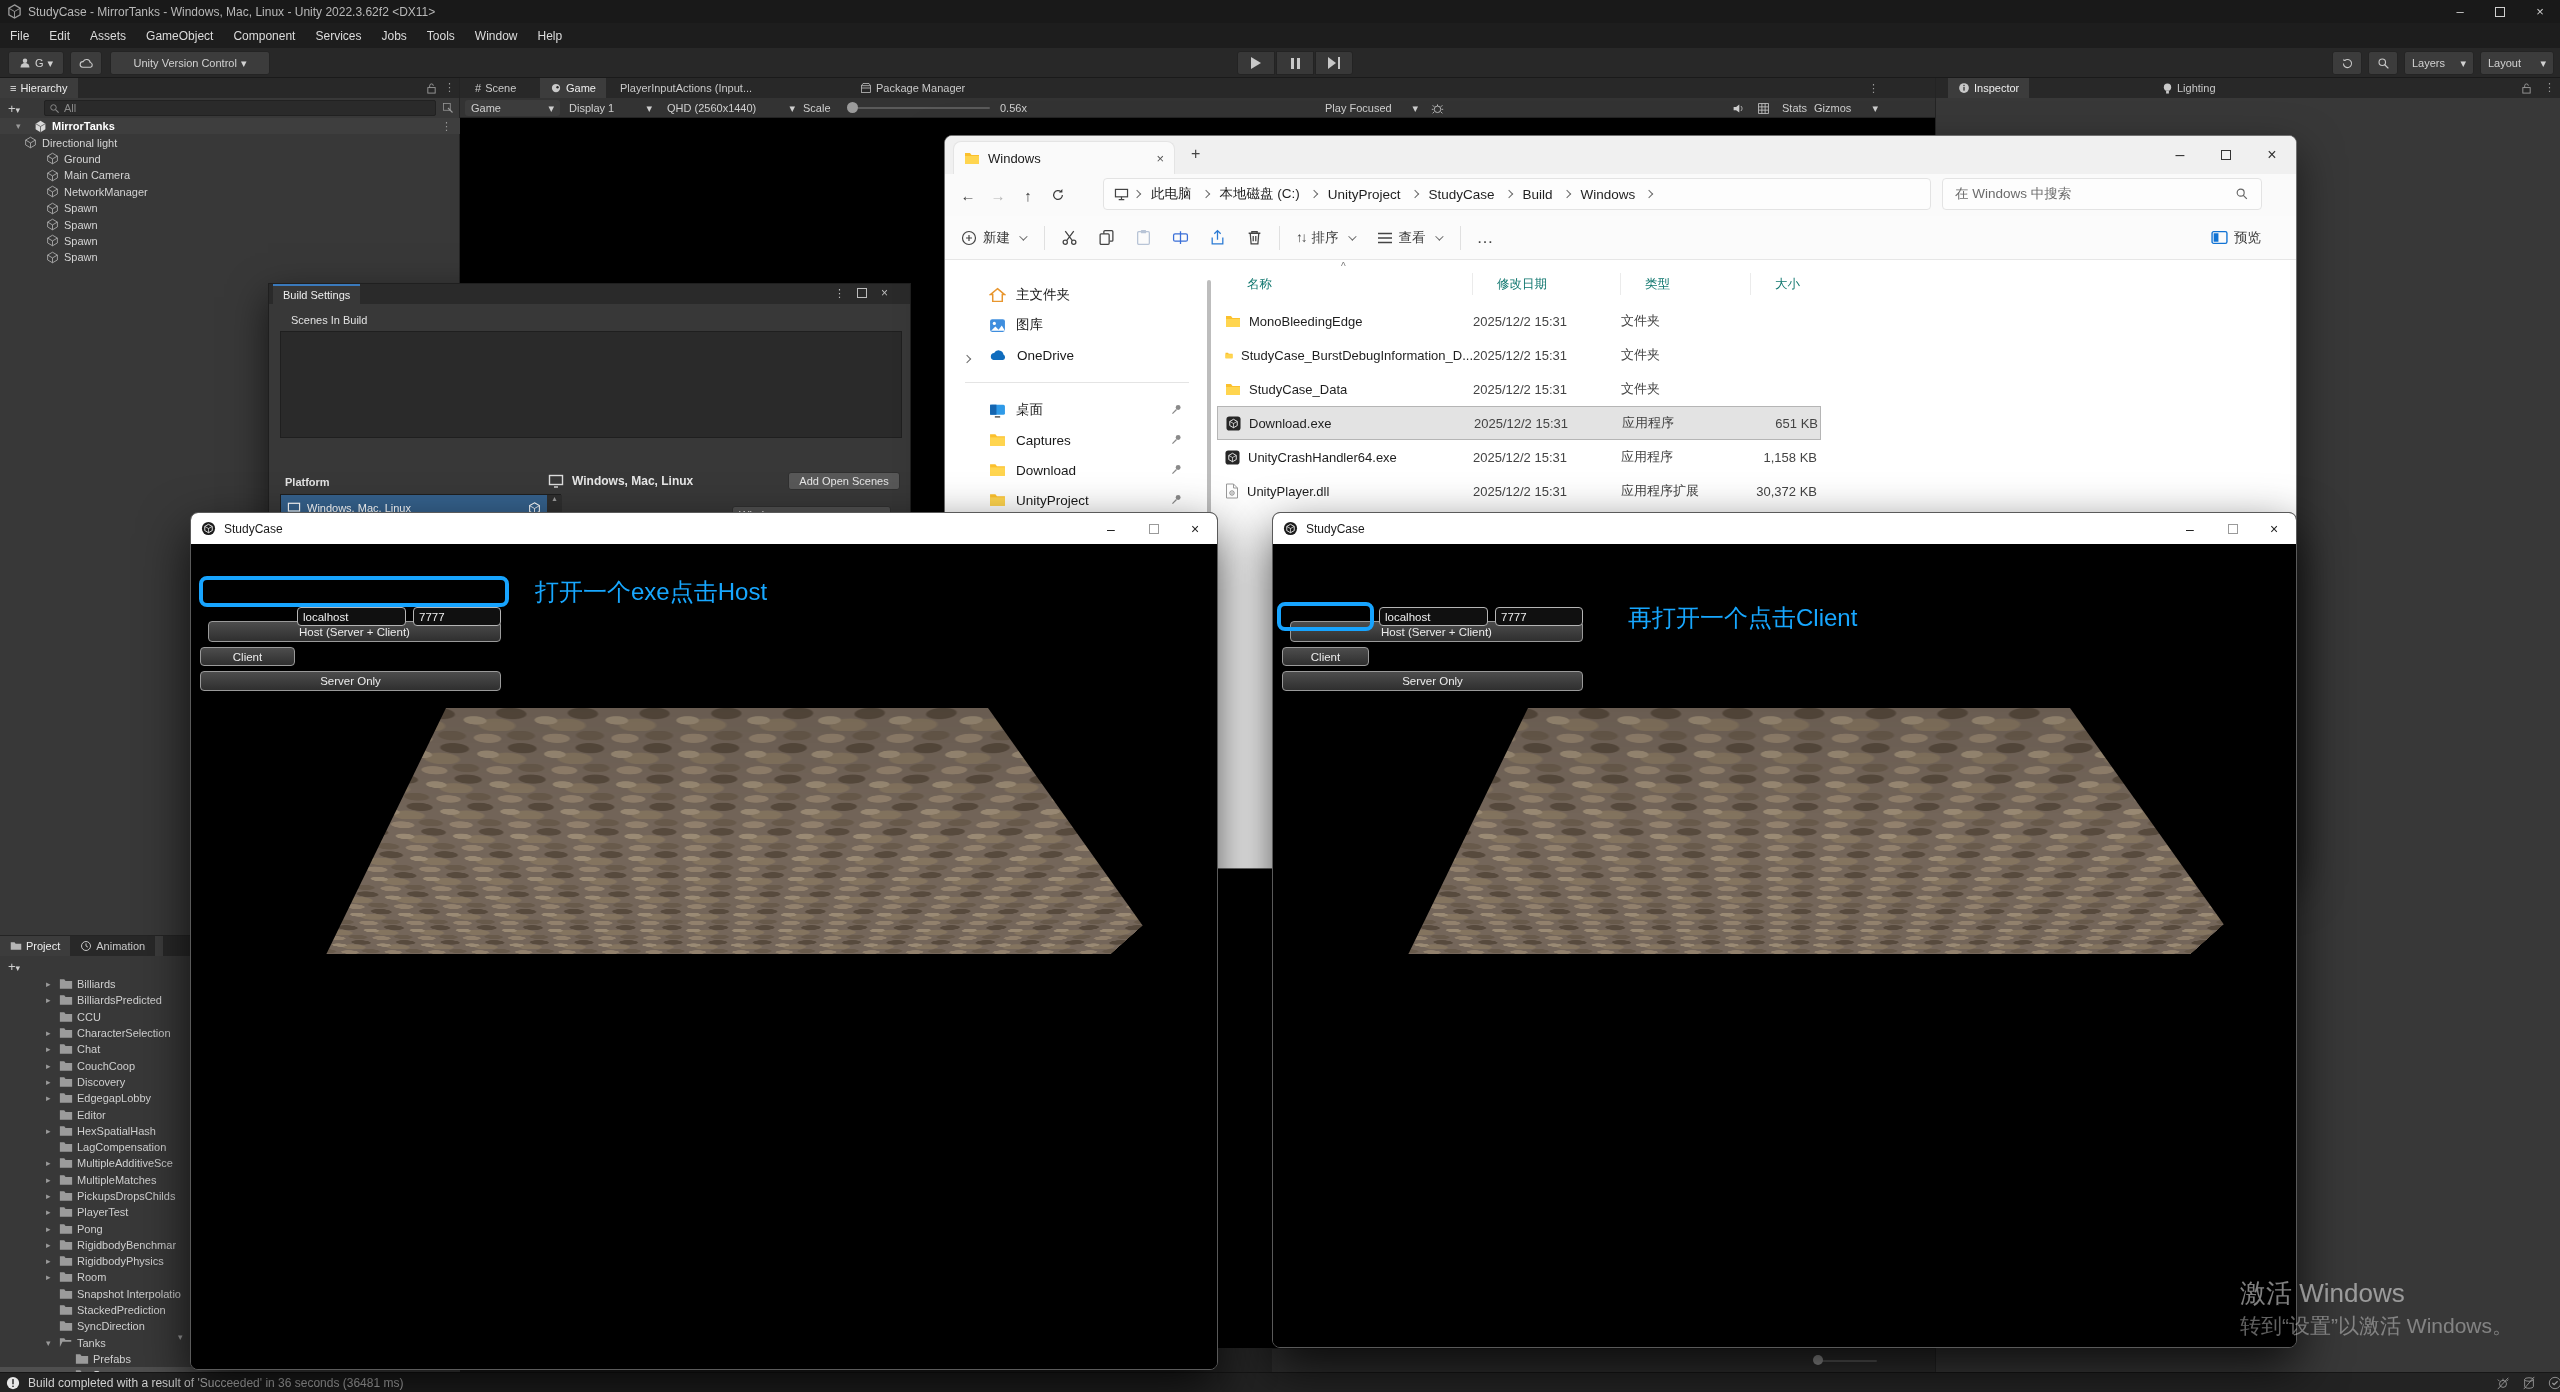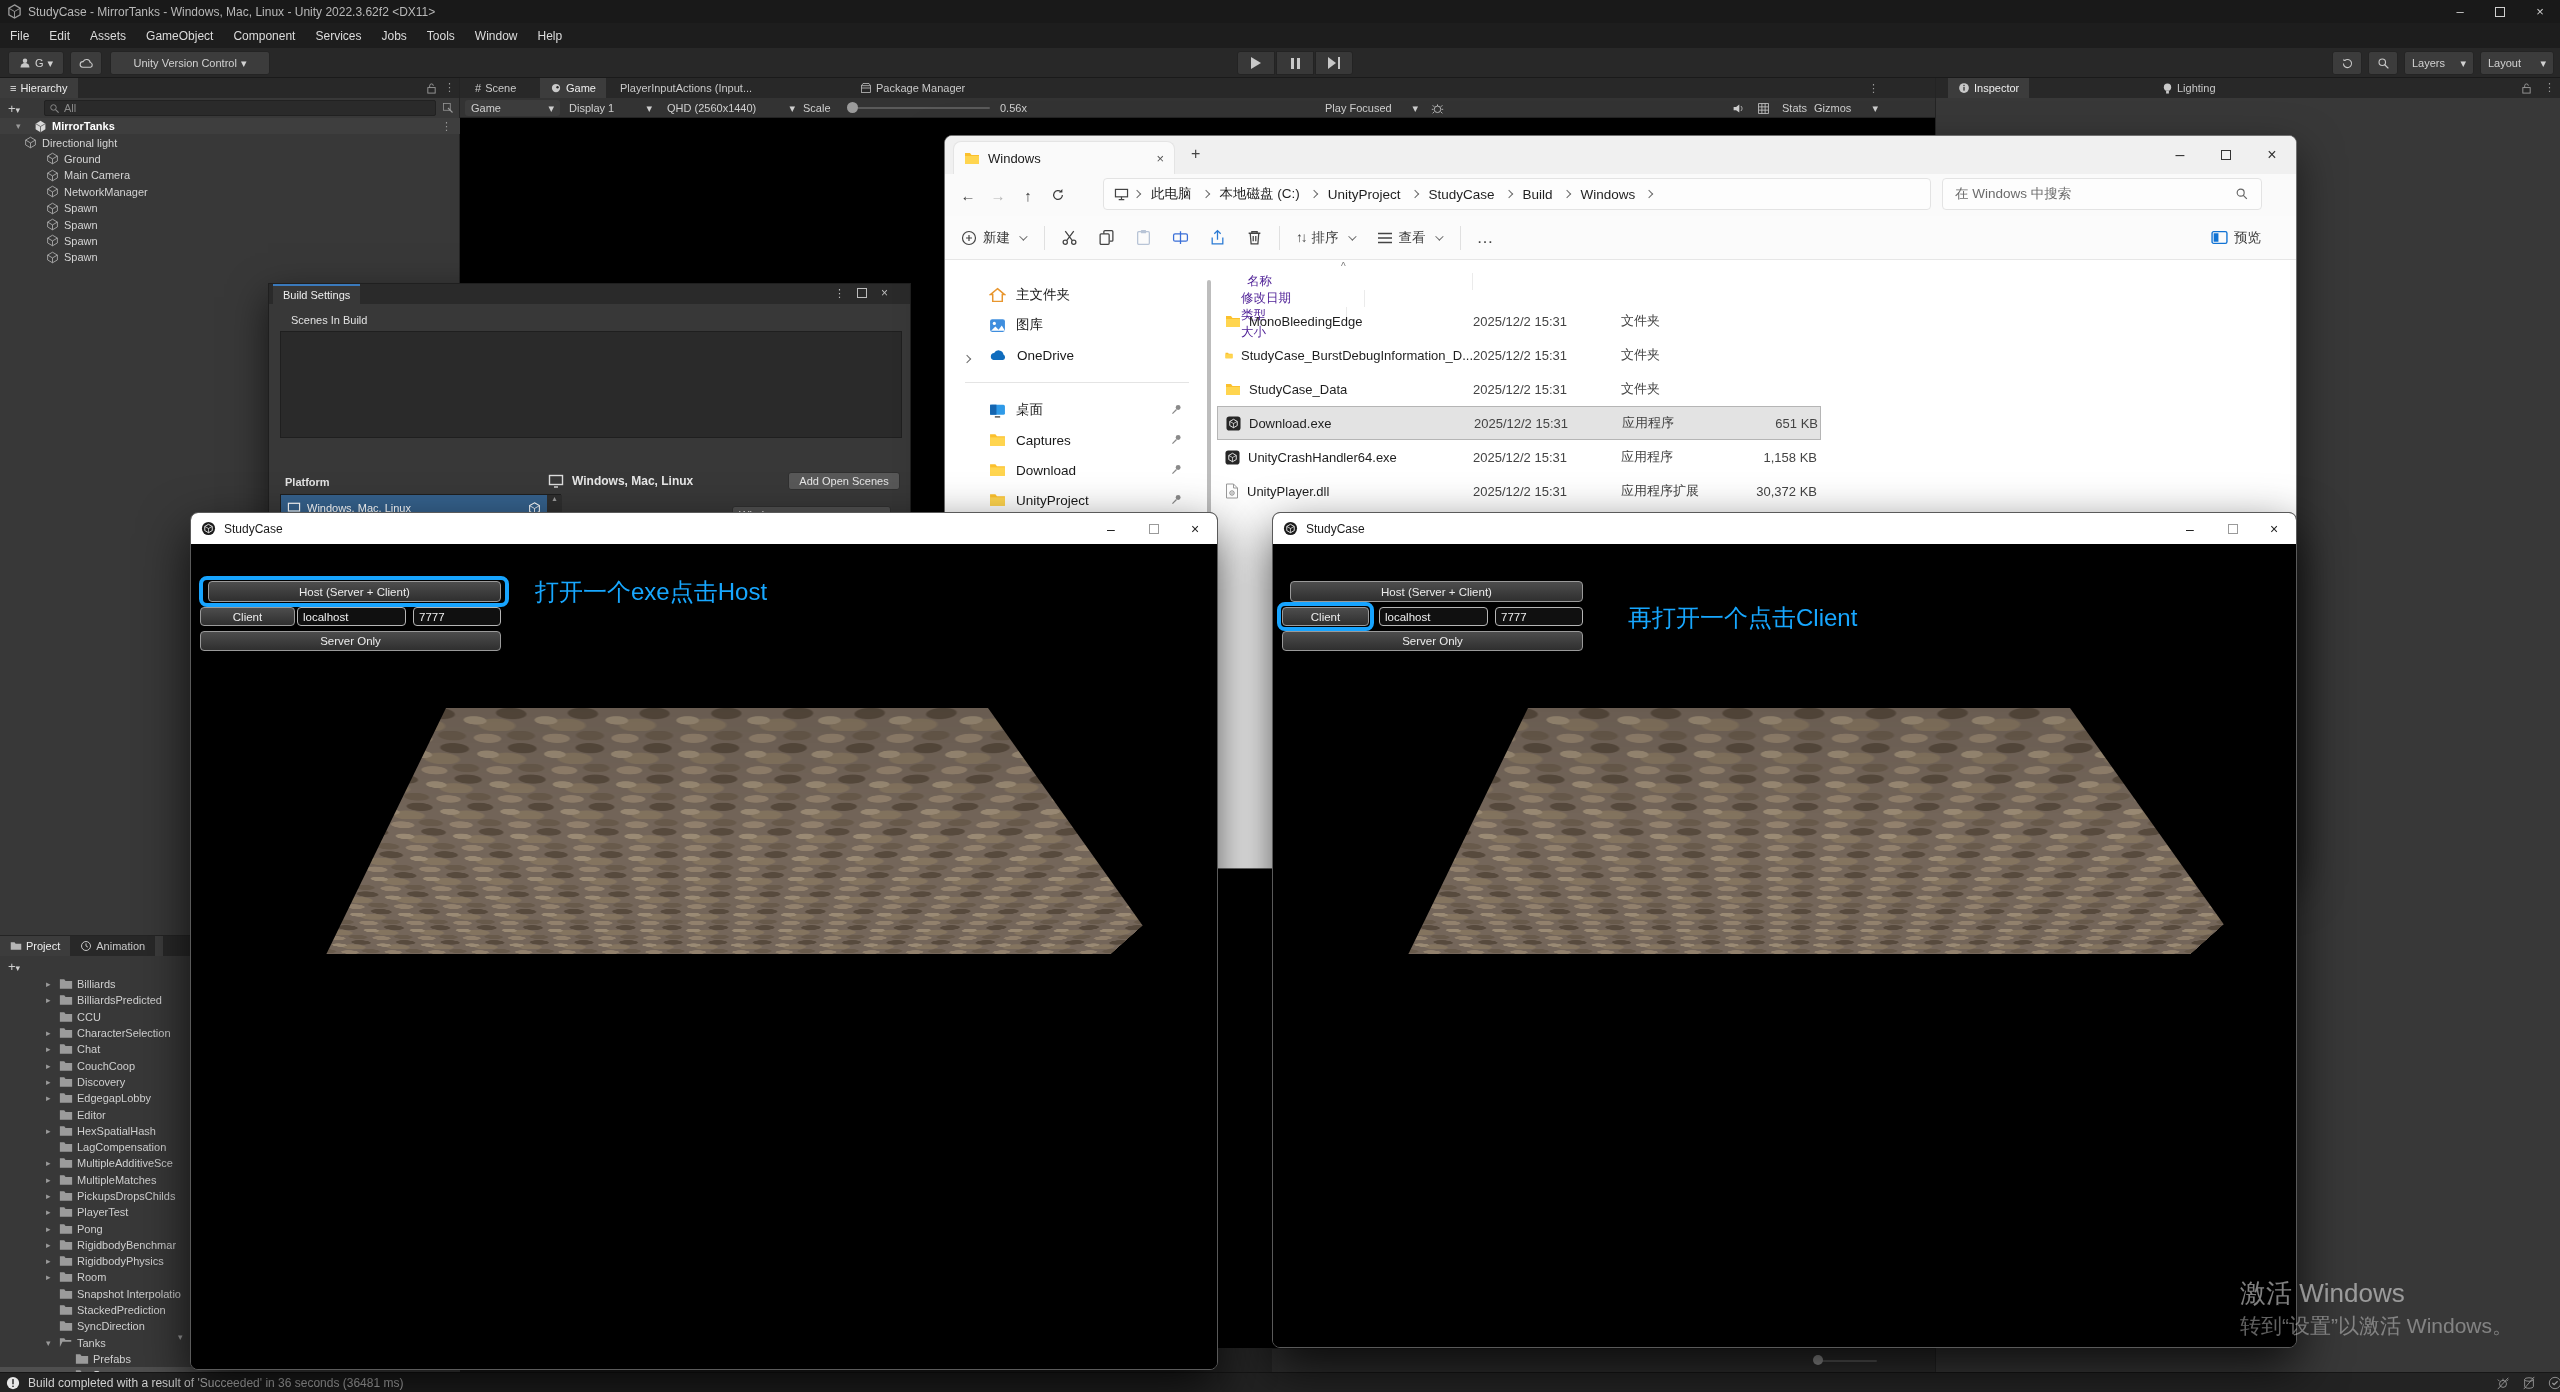--- a/index.html
+++ b/index.html
@@ -72,35 +72,35 @@
   .cv{display:inline-block;width:6px;height:6px;border-right:1.4px solid #6a6a6a;border-bottom:1.4px solid #6a6a6a;transform:rotate(-45deg);margin:0 3px;}
   .cvd{transform:rotate(45deg) translateY(-2px);}
   .searchbox{position:absolute;left:997px;top:4px;width:320px;height:32px;background:#fdfdfd;border:1px solid #e3e3e3;border-radius:4px;display:flex;align-items:center;font-size:13.5px;color:#6b6b6b;padding:0 12px;justify-content:space-between;}
   .ex-cmdbar{position:absolute;left:0;top:80px;right:0;height:44px;background:#fbfbfb;border-bottom:1px solid #e6e6e6;display:flex;align-items:center;color:#3a3a3a;font-size:13.5px;}
   .cmditem{display:flex;align-items:center;gap:6px;padding:0 10px;}
   .csep{width:1px;height:24px;background:#e0e0e0;margin:0 6px;}
   .ex-nav{position:absolute;left:0;top:124px;width:264px;bottom:0;background:#ffffff;font-size:13.5px;color:#191919;}
   .nitem{height:30px;display:flex;align-items:center;gap:10px;padding-left:44px;position:relative;}
   .npin{position:absolute;right:26px;top:8px;}
   .ex-files{position:absolute;left:272px;top:124px;right:0;bottom:0;background:#fff;}
-  .fhead{position:absolute;left:0;top:13px;right:0;height:22px;display:flex;font-size:12.5px;color:#4c1d95;flex-direction:column;}
+  .fhead{position:absolute;left:0;top:13px;right:0;height:22px;display:flex;font-size:12.5px;color:#0f766e;}
   .fh{border-right:1px solid #ebebeb;padding-left:24px;display:flex;align-items:center;}
   .frow{position:absolute;left:0;width:604px;height:34px;display:flex;align-items:center;font-size:13px;color:#1e1e1e;}
   .frow .c-name{width:256px;display:flex;align-items:center;gap:8px;padding-left:8px;}
   .frow .c-date{width:148px;color:#444;}
   .frow .c-type{width:130px;color:#444;}
   .frow .c-size{width:66px;text-align:right;color:#444;}
   .frow.sel{background:#e3e3e3;border:1px solid #b5b5b5;}
 
   
   .gwin{position:absolute;background:#000;border:1px solid #5a5a5a;border-radius:8px;box-shadow:0 20px 50px rgba(0,0,0,.75);overflow:hidden;}
   .gwtitle{position:absolute;left:0;top:0;right:0;height:31px;background:#ffffff;display:flex;align-items:center;gap:8px;padding:0 10px;font-size:12px;color:#1a1a1a;}
   .gwc{position:absolute;top:0;height:31px;width:40px;display:flex;align-items:center;justify-content:center;color:#222;font-size:14px;}
   .gcontent{position:absolute;left:0;top:31px;right:0;bottom:0;background:#000;}
-  .gbtn{position:absolute;background:linear-gradient(#4d4d4d,#2f2f2f);border:1px solid #9a9a9a;border-radius:4px;color:#ececec;font-size:11.5px;display:flex;align-items:center;justify-content:center;}
+  .gbtn{position:absolute;background:linear-gradient(#4d4d4d,#2f2f2f);border:1px solid #9a9a9a;border-radius:4px;color:#ececec;font-size:11.5px;display:flex;align-items:center;justify-content:center;margin-top:40px;}
   .ginput{position:absolute;background:#101010;border:1px solid #b5b5b5;border-radius:4px;color:#f0f0f0;font-size:11.5px;padding:0 5px;font-family:"Liberation Sans","DejaVu Sans",sans-serif;}
   .hl{position:absolute;border:4px solid #17a4ff;border-radius:8px;}
   .anno{position:absolute;color:#17a7ff;font-size:24px;white-space:nowrap;}
   .terrain{position:absolute;left:0;top:0;width:100%;height:100%;clip-path:polygon(255px 164px,797px 164px,1028px 489px,1028px 670px,9px 670px);}
   .tex{position:absolute;left:-18%;top:150px;width:136%;height:840px;background-color:#74665a;
     background-image:
       radial-gradient(ellipse 26px 18px at 21px 16px,#92816d 0%,#92816d 52%,rgba(0,0,0,0) 60%),
       radial-gradient(ellipse 30px 22px at 55px 38px,#574a3d 0%,#574a3d 48%,rgba(0,0,0,0) 56%),
       radial-gradient(ellipse 22px 16px at 15px 52px,#9a8a74 0%,#9a8a74 50%,rgba(0,0,0,0) 58%),
       radial-gradient(ellipse 28px 20px at 58px 10px,#685a4b 0%,#685a4b 48%,rgba(0,0,0,0) 58%),

